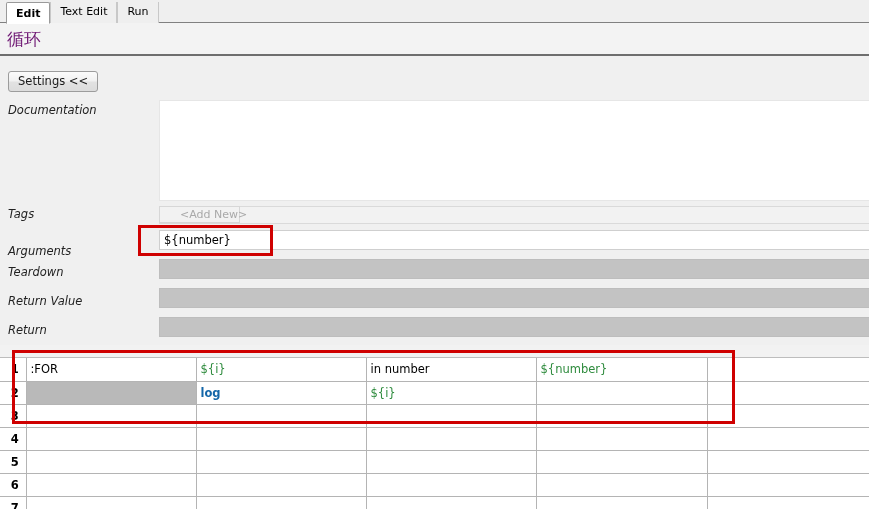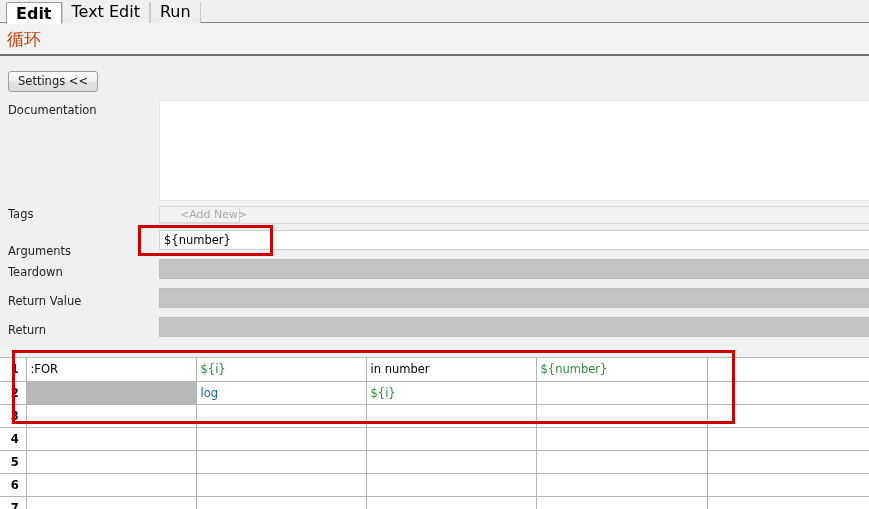--- a/index.html
+++ b/index.html
@@ -17,21 +17,21 @@
   
   .tabbar {
     position: absolute; left: 0; top: 0; width: 869px; height: 23px;
     background: #efefef;
     border-bottom: 1px solid #808080;
   }
   .tabstrip { position: absolute; left: 6px; top: 0; height: 23px; display: flex; align-items: flex-end; }
   .tab {
     height: 21px; line-height: 20px;
     padding: 0 9px;
-    font-size: 16px;
+    font-size: 11px;
     color: #000;
     border-left: 1px solid #c8c8c8;
     border-right: 1px solid #c8c8c8;
     background: #efefef;
     white-space: nowrap;
     cursor: default;
   }
   .tab.sel {
     font-weight: bold;
     background: #ffffff;
@@ -46,21 +46,21 @@
 
   
   .titlebar {
     position: absolute; left: 0; top: 23px; width: 869px; height: 33px;
     background: #f3f3f3;
     border-bottom: 2px solid #6e6e6e;
   }
   .title {
     position: absolute; left: 7px; top: 5px;
     font-size: 17px;
-    color: #c2410c;
+    color: #701a75;
     font-family: "DejaVu Sans", sans-serif;
   }
 
   
   .settingsbar { position: absolute; left: 0; top: 58px; width: 869px; height: 38px; background: #f0f0f0; }
   .settings-btn {
     position: absolute; left: 8px; top: 71px;
     height: 21px; padding: 0 9px;
     line-height: 19px;
     font-size: 11.5px;
@@ -75,20 +75,21 @@
     position: absolute; left: 96px; top: 81px; right: 2px; height: 1px;
     background: #c9c9c9;
   }
 
   
   .form { position: absolute; left: 0; top: 96px; width: 869px; height: 249px; background: #f0f0f0; }
   .flabel {
     position: absolute; left: 8px;
     font-size: 11.5px; color: #222;
     white-space: nowrap;
+    font-style: italic;
   }
   .doc-box {
     position: absolute; left: 159px; top: 4px; right: 0; height: 101px;
     background: #ffffff;
     border: 1px solid #e6e6e6;
     border-right: none;
   }
   .tags-box {
     position: absolute; left: 159px; top: 110px; width: 81px; height: 17px;
     background: #f2f2f2;
@@ -144,21 +145,21 @@
     background: #f2f2f2;
     color: #000;
     font-weight: bold;
     font-size: 11px;
     text-align: center;
     padding: 0;
     border-right: 1px solid #9e9e9e;
     border-bottom: 1px solid #c9c9c9;
   }
   .c-var  { color: #2e8b3d; }
-  .c-kw   { color: #1466a8; font-weight: normal; }
+  .c-kw   { color: #1466a8; font-weight: bold; }
   .c-plain{ color: #000; }
   td.sel  { background: #b9b9b9 !important; }
   td.shade{ background: #f4f4f4; }
 
   
   .redbox { position: absolute; border: 3px solid #cf0000; pointer-events: none; z-index: 40; }
   #redbox-args  { left: 138px; top: 225px; width: 135px; height: 31px; }
   #redbox-table { left: 12px;  top: 350px; width: 723px; height: 74px; }
 </style>
 </head>

